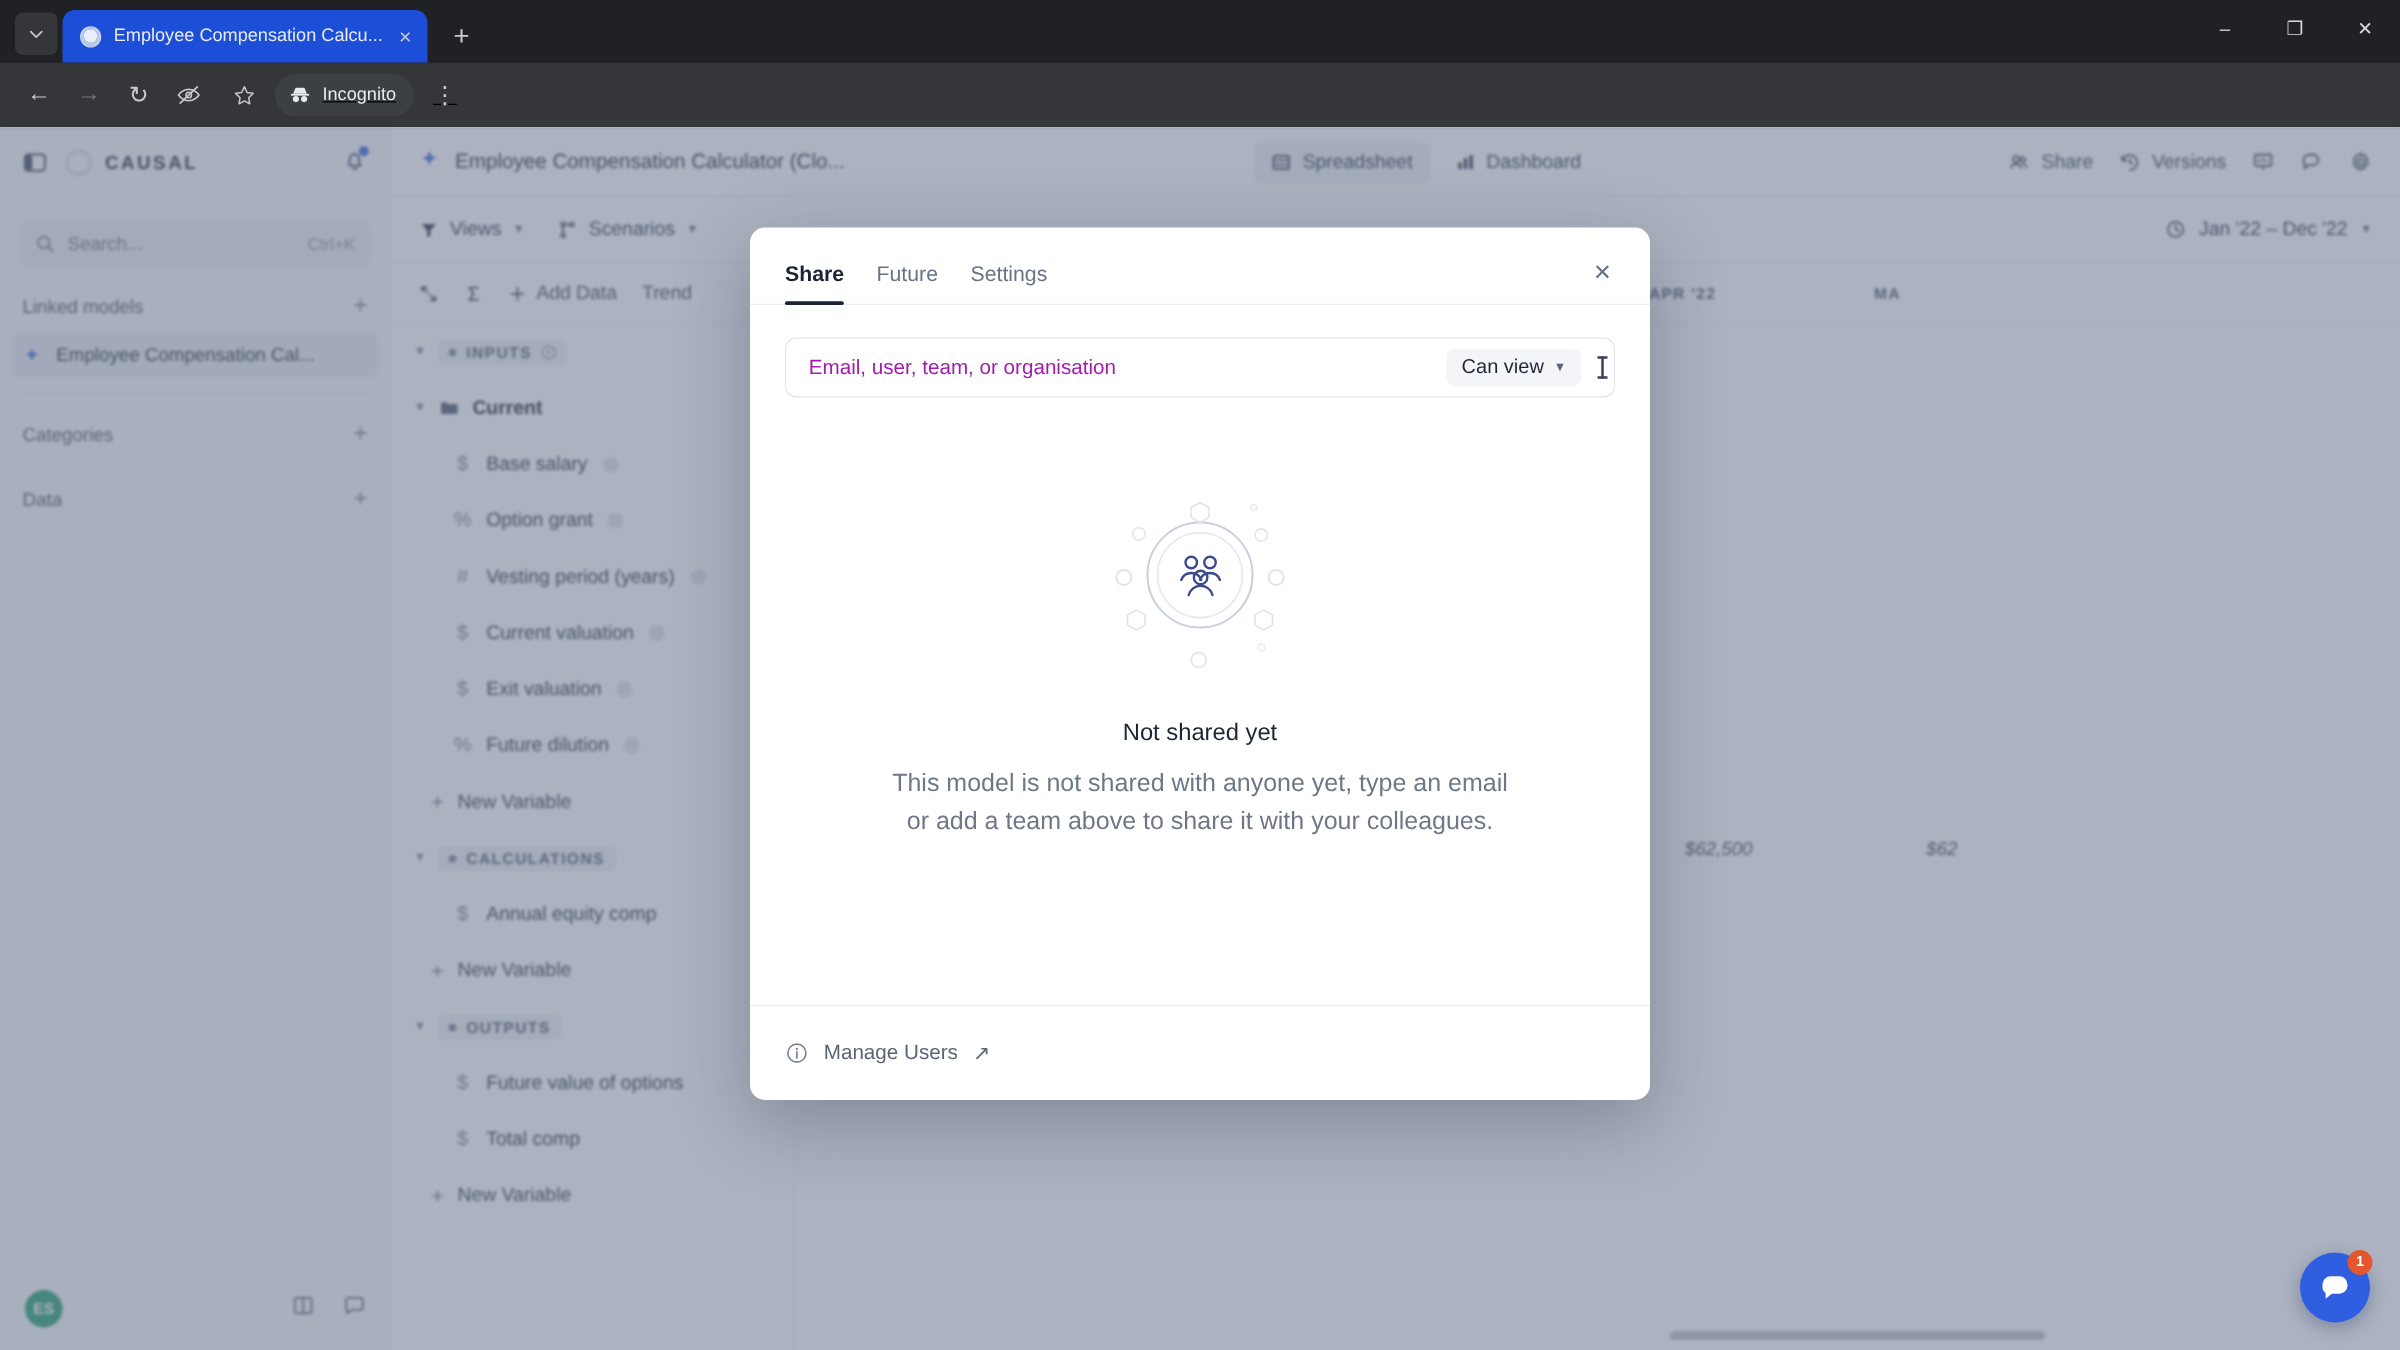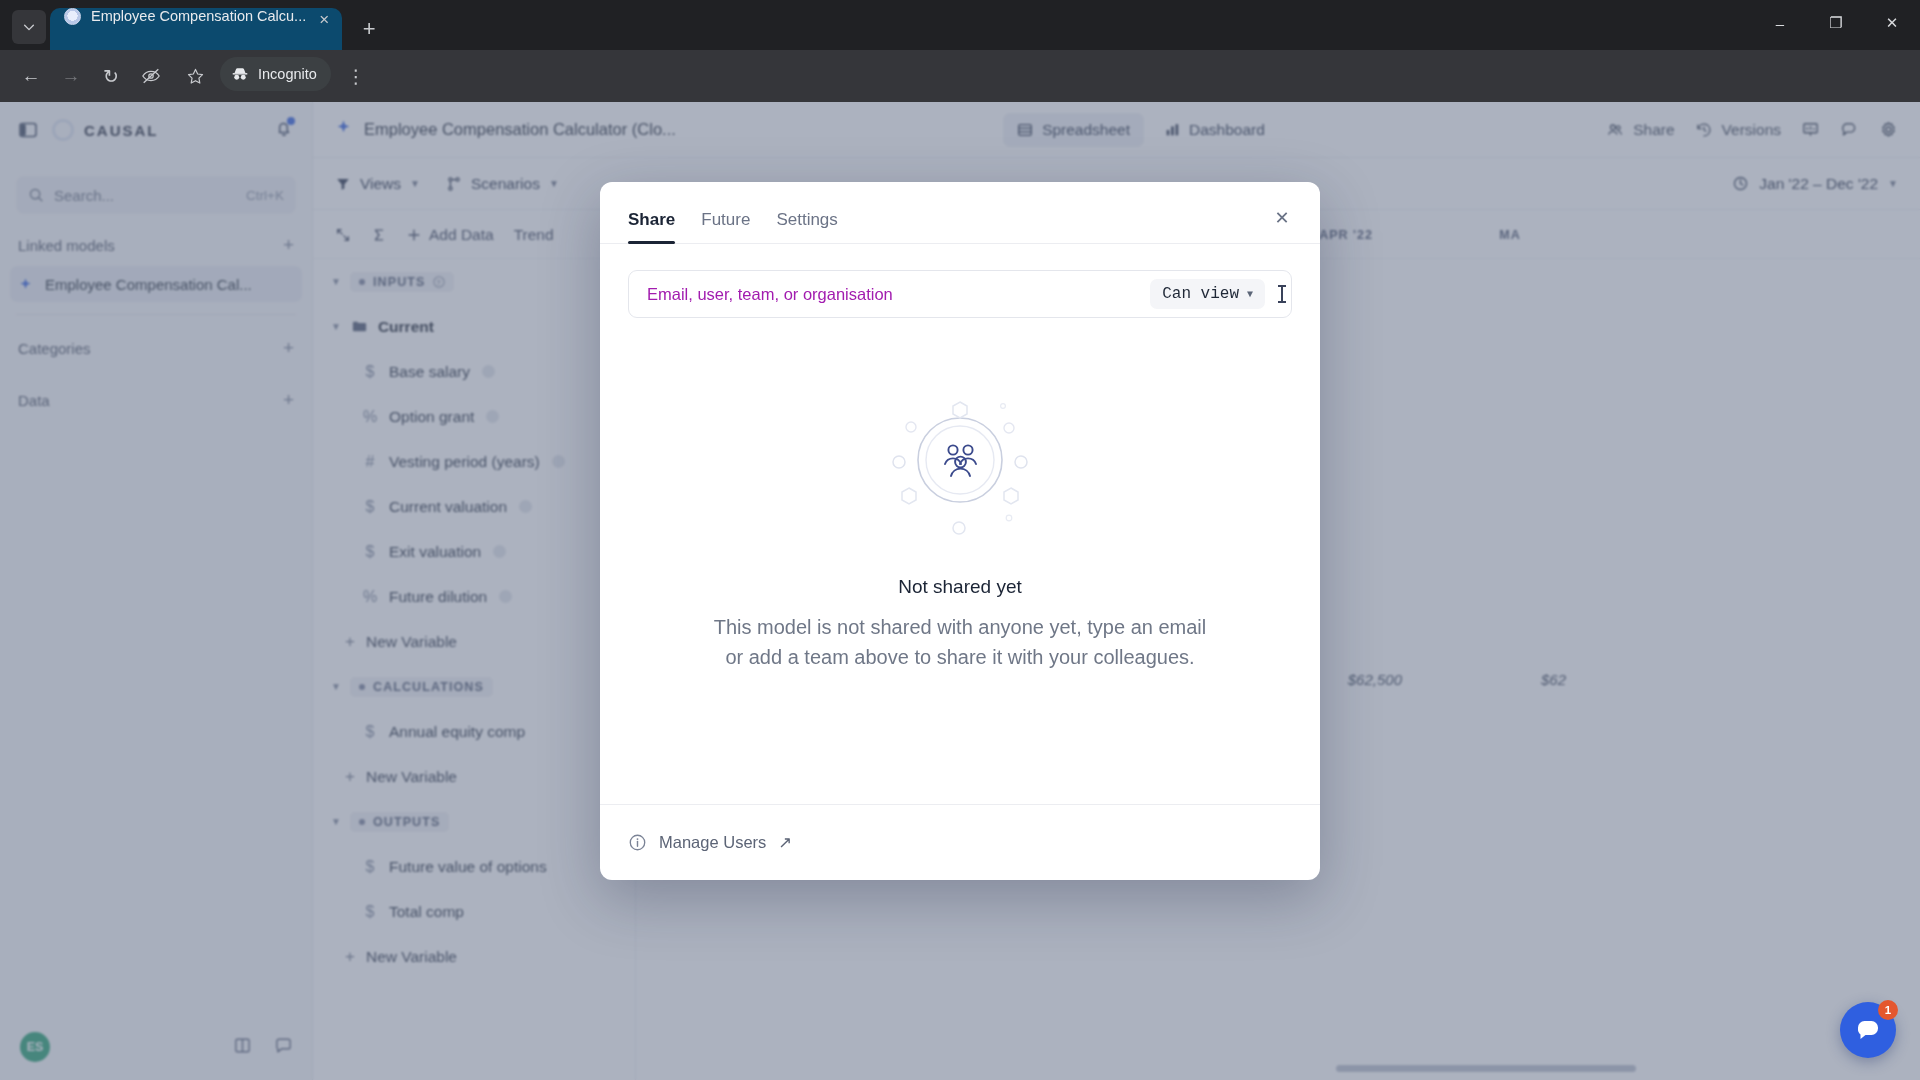--- a/index.html
+++ b/index.html
@@ -15,22 +15,22 @@
   .tabstrip {
     height: 50px; background: #202124; display: flex; align-items: flex-end;
     padding-left: 6px; position: relative;
   }
   .tab-list-btn {
     width: 34px; height: 34px; margin: 0 4px 6px 6px; border-radius: 6px;
     background: #35363a; display: flex; align-items: center; justify-content: center;
     color: #c8cace; cursor: pointer;
   }
   .tab {
-    height: 42px; min-width: 280px; max-width: 300px; background: #0c4a6e;
-    border-radius: 10px 10px 0 0; display: flex; align-items: flex-start;
+    height: 42px; min-width: 280px; max-width: 300px; background: #1d4ed8;
+    border-radius: 10px 10px 0 0; display: flex; align-items: center;
     padding: 0 10px 0 14px; gap: 10px; position: relative; cursor: pointer;
   }
   .tab-favicon {
     width: 17px; height: 17px; border-radius: 50%;
     background: radial-gradient(circle at 50% 45%, #e8eefc 0 45%, #b9c8e8 46% 100%);
     border: 1px solid #cdd8ee; flex: none;
   }
   .tab-title {
     color: #e8eaed; font-size: 14.5px; white-space: nowrap; overflow: hidden;
     text-overflow: ellipsis; flex: 1;
@@ -57,21 +57,21 @@
     cursor: pointer;
   }
   .nav-btn.dim { color: #75777b; }
   .omnibox {
     flex: 1; height: 36px; background: #202124; border-radius: 18px;
     display: flex; align-items: center; padding: 0 14px; gap: 12px;
     margin-left: 8px; margin-right: 10px; cursor: text;
   }
   .omnibox .url { color: #e8eaed; font-size: 15.5px; letter-spacing: .1px; }
   .omni-icon { color: #c8cace; display: flex; align-items: center; }
-  .chrome-right { display: flex; gap: 6px; }
+  .chrome-right { display: flex; align-items: center; gap: 6px; text-decoration: underline; }
   .incognito-pill {
     height: 34px; border-radius: 17px; background: #3c4043; color: #e8eaed;
     display: flex; align-items: center; gap: 8px; padding: 0 14px 0 10px;
     font-size: 14.5px; cursor: pointer;
   }
 
   
   .app {
     position: absolute; left: 0; top: 102px; width: 1920px; height: 978px;
     background: #fff; overflow: hidden;
@@ -243,21 +243,21 @@
     color: #6a7386; font-size: 18px; cursor: pointer;
   }
   .modal-body { flex: 1; padding: 26px 28px 0 28px; display: flex; flex-direction: column; }
   .share-input {
     height: 48px; border: 1px solid #e4e6ec; border-radius: 9px; display: flex;
     align-items: center; padding: 0 8px 0 18px; gap: 10px;
   }
   .share-input .ph { flex: 1; color: #a21caf; font-size: 16.5px; }
   .perm-select {
     display: flex; align-items: center; gap: 8px; padding: 6px 12px; border-radius: 7px;
-    background: #f4f5f8; font-size: 16px; color: #1f2837; cursor: pointer; font-family: Liberation Mono, monospace;
+    background: #f4f5f8; font-size: 16px; color: #1f2837; cursor: pointer;
   }
   .caret2 { font-size: 10px; color: #5b6577; }
   .i-beam { width: 2px; height: 18px; background: #39425a; margin-left: 6px; position: relative; }
   .i-beam::before, .i-beam::after {
     content:''; position:absolute; left:-3px; width:8px; height:2px; background:#39425a;
   }
   .i-beam::before { top: 0; }
   .i-beam::after { bottom: 0; }
 
   .empty {

